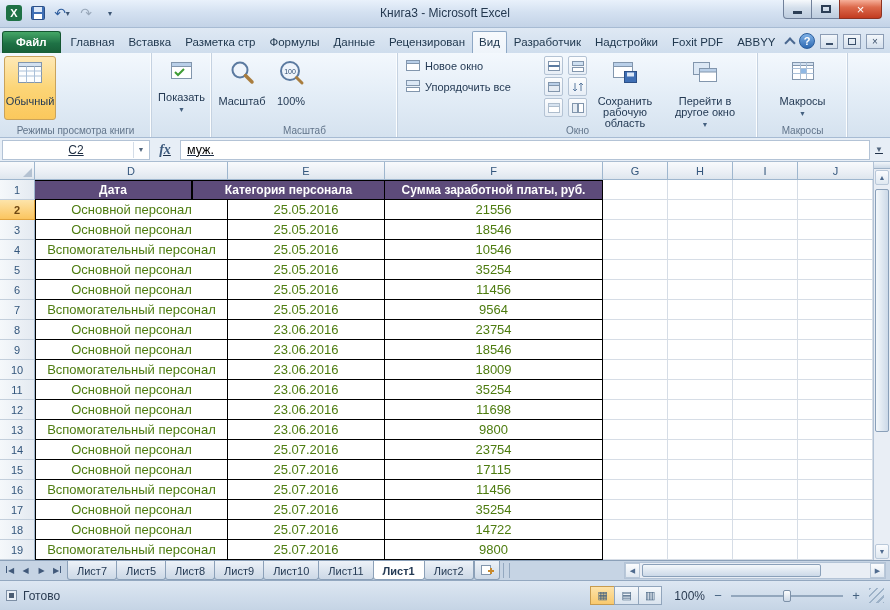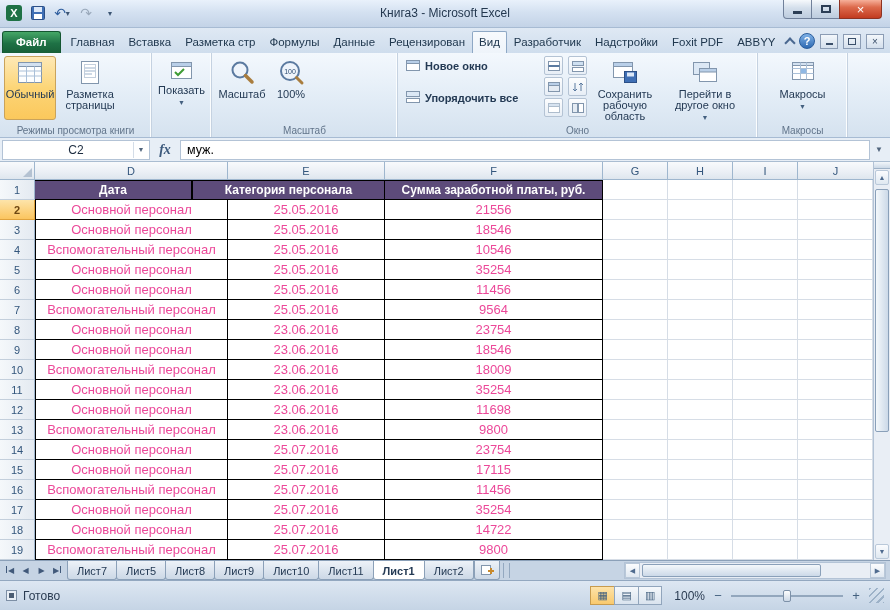--- a/index.html
+++ b/index.html
@@ -44,33 +44,33 @@
   .gl-max2 { width:8px; height:7px; border:1px solid #3a4f6a; }
 
   
   .ribbon { position:absolute; top:53px; left:0; right:0; height:85px;
     background:linear-gradient(#f3f8fd,#e2ecf6 55%,#d5e2ef); border-bottom:1px solid #a7bbd3; display:flex; }
   .rgroup { position:relative; height:100%; padding:3px 4px 15px; border-right:1px solid #c5d2e1; box-shadow:inset -1px 0 0 #fbfdfe; }
   .rgroup-label { position:absolute; bottom:1px; left:0; right:0; text-align:center; font-size:10px; color:#61748a; white-space:nowrap; overflow:hidden; }
   .gbody { display:flex; height:64px; align-items:flex-start; }
   .bigbtn { height:64px; display:flex; flex-direction:column; align-items:center; padding-top:2px;
     font-size:11px; line-height:11px; text-align:center; color:#243a54; border:1px solid transparent; border-radius:3px; }
-  .bigbtn .blabel { margin-top:0; }
+  .bigbtn .blabel { margin-top:7px; }
   .bigbtn.selected { background:linear-gradient(#fee9b6,#fcd577 50%,#fbc85c); border-color:#c9a35c; }
   .dd { font-size:7px; color:#44607f; margin-top:1px; }
   .w52{width:52px} .w68{width:68px} .w56{width:56px} .w46{width:46px} .w76{width:76px} .w70{width:70px} .w90{width:90px} .w72{width:72px}
-  .smallcol { display:flex; flex-direction:column; gap:12px; width:140px;font-weight:bold; }
+  .smallcol { display:flex; flex-direction:column; gap:1px; width:140px; }
   .smallbtn { height:20px; display:flex; align-items:center; gap:4px; padding:0 3px; font-size:11px; color:#243a54; border-radius:2px; white-space:nowrap; }
   .iconcol { display:flex; flex-direction:column; gap:2px; width:22px; margin-left:2px; }
   .tbtn { width:19px; height:19px; border:1px solid #b4c3d4; border-radius:2px; background:linear-gradient(#fcfdfe,#e7eef6);
     display:flex; align-items:center; justify-content:center; }
 
   
   .formulabar { position:absolute; top:138px; left:0; right:0; height:24px; background:#e7eef6;
-    border-bottom:1px solid #aabdd1; display:flex; align-items:center; padding:0 2px; }
+    border-bottom:1px solid #aabdd1; display:flex; align-items:center; padding:0 2px;text-decoration:underline; }
   .namebox { width:148px; height:20px; background:#fff; border:1px solid #b3c3d6; position:relative;
     display:flex; align-items:center; justify-content:center; font-size:12px; color:#1c2c40; }
   .nb-dd { position:absolute; right:1px; top:1px; bottom:1px; width:15px; display:flex; align-items:center; justify-content:center;
     font-size:7px; color:#52667e; border-left:1px solid #d4dde8; }
   .fxwrap { width:30px; display:flex; align-items:center; justify-content:center; }
   .fx { font-family:"Liberation Serif", serif; font-style:italic; font-weight:bold; font-size:14px; color:#3d5a7d; }
   .fml { flex:1; height:20px; background:#fff; border:1px solid #b3c3d6; display:flex; align-items:center; padding-left:6px; font-size:12.5px; color:#000; }
   .fml-dd { width:18px; height:20px; display:flex; align-items:center; justify-content:center; font-size:8px; color:#52667e; }
 
   
@@ -81,21 +81,21 @@
     font-size:11px; color:#33567c; }
   .colhead.corner { width:35px; position:relative; }
   .cornertri { position:absolute; right:2px; bottom:2px; width:0; height:0; border-left:9px solid transparent; border-bottom:9px solid #b4c2d2; }
   .flexw { flex:1; border-right:none; }
   .grow { display:flex; height:20px; }
   .gut { width:35px; border-right:1px solid #9eb6ce; border-bottom:1px solid #c3cfdc;
     background:linear-gradient(90deg,#f5f8fb,#e4eaf1); font-size:11px; color:#33567c;
     display:flex; align-items:center; justify-content:center; }
   .gut.sel { background:linear-gradient(#fde4aa,#fbc55f); border-bottom:1px solid #dfa23c; border-right:1px solid #dfa23c; color:#6e4712; font-weight:bold; }
   .tcell { border-right:1px solid #000; border-bottom:1px solid #000; display:flex; align-items:center; justify-content:center;
-    font-size:13px; color:#ec4899; overflow:hidden; white-space:nowrap; }
+    font-size:13px; color:#4d7c0f; overflow:hidden; white-space:nowrap; }
   .tcell.w-d { border-left:1px solid #000; }
   .grow.r1 .tcell { border-top:1px solid #000; }
   .thead { background:#5d4b7a; color:#fff; font-weight:bold; font-size:12px; }
   .ecell { border-right:1px solid #d6dde6; border-bottom:1px solid #d6dde6; }
   .w-d{width:193px} .w-e{width:157px} .w-f{width:218px} .w-g{width:65px}
 
   
   .vscroll { position:absolute; top:162px; right:0; width:17px; height:398px; background:#e9eef5; border-left:1px solid #b3c3d6;
     display:flex; flex-direction:column; }
   .vsplit { height:7px; background:linear-gradient(#f2f6fa,#ccd9e7); border-bottom:1px solid #9fb2c7; }
@@ -223,30 +223,20 @@
       <div class="bigbtn selected w52">
         <span>
           <svg width="30" height="28" viewBox="0 0 30 28">
               <rect x="3.5" y="3.5" width="23" height="20" fill="#fdfefe" stroke="#8296ad"></rect>
               <rect x="3.5" y="3.5" width="23" height="4" fill="#d3e1f0" stroke="#8296ad"></rect>
               <path d="M3.5 12h23M3.5 17h23M11.5 7.5v16M19.5 7.5v16" stroke="#aac0d8" fill="none"></path>
             </svg>
         </span>
         <span class="blabel">Обычный</span>
       </div>
-      <div class="bigbtn w68">
-        <span>
-          <svg width="30" height="28" viewBox="0 0 30 28">
-              <rect x="6.5" y="2.5" width="17" height="22" fill="#fff" stroke="#8296ad"></rect>
-              <rect x="9.5" y="5.5" width="11" height="13" fill="none" stroke="#c3cfdd"></rect>
-              <path d="M10 9h10M10 12h10M10 15h7" stroke="#9db3cc"></path>
-            </svg>
-        </span>
-        <span class="blabel">Разметка страницы</span>
-      </div>
     </div>
     <div class="rgroup-label">Режимы просмотра книги</div>
   </div>
 
   <div class="rgroup" style="width:60px">
     <div class="gbody">
       <div class="bigbtn w56">
         <span>
           <svg width="26" height="24">
               <rect x="2.5" y="3.5" width="20" height="16" fill="#fff" stroke="#8296ad"></rect>

